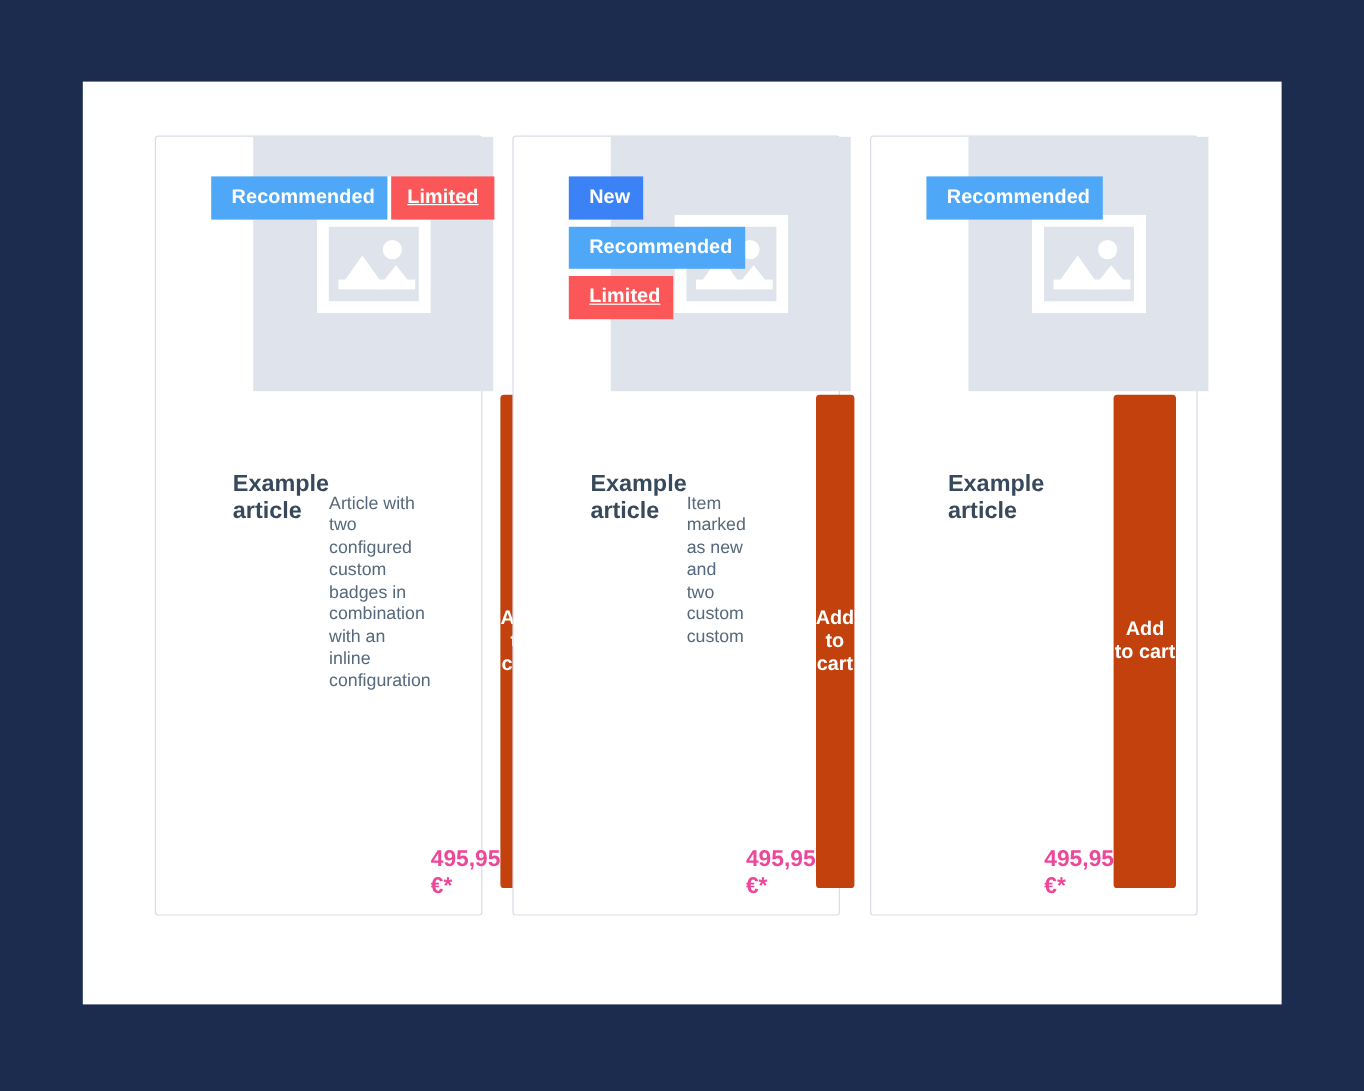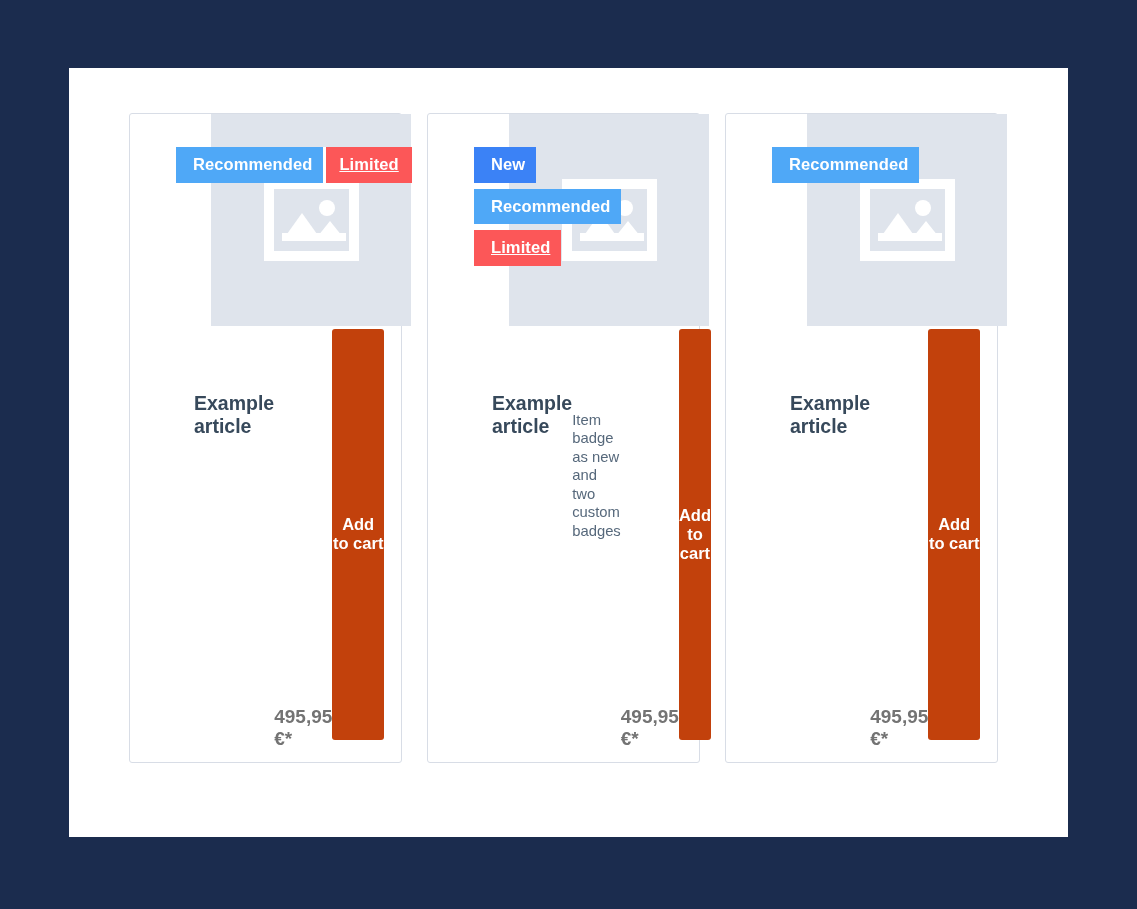--- a/index.html
+++ b/index.html
@@ -115,21 +115,21 @@
   .card-desc {
     margin-top: 82px;
     font-size: 14.8px;
     color: #56687b;
     line-height: 1.25;
   }
   .card-price {
     margin-top: auto;
     font-size: 19px;
     font-weight: bold;
-    color: #737373;
+    color: #ec4899;
     padding-bottom: 12px;
   }
   .add-to-cart {
     display: block;
     width: 100%;
     border: none;
     background: #c2410c;
     color: #ffffff;
     font-family: "Liberation Sans", sans-serif;
     font-size: 16.5px;
@@ -160,20 +160,21 @@
           <div class="badge-stack">
             <div class="badge-row badge-line">
               <span class="badge badge-blue first-in-row">Recommended</span>
               <div class="badge-gap"></div>
               <span class="badge badge-red tight">Limited</span>
             </div>
           </div>
         </div>
         <div class="card-body">
           <a class="card-title" style="text-decoration: none; display: block;">Example article</a>
+          <div class="card-desc">Article with two configured custom badges in combination with an inline configuration</div>
           <div class="card-price">495,95 €*</div>
           <button class="add-to-cart">Add to cart</button>
         </div>
       </div>
       <div class="product-card">
         <div class="card-media">
           <div class="media-box">
             <svg class="placeholder-icon" viewBox="0 0 95 82" xmlns="http://www.w3.org/2000/svg">
               <rect x="0" y="0" width="95" height="82" fill="#ffffff"></rect>
               <rect x="10" y="10" width="75" height="62" fill="#dfe4ec"></rect>
@@ -190,21 +191,21 @@
             <div class="badge-row badge-line">
               <span class="badge badge-blue first-in-row">Recommended</span>
             </div>
             <div class="badge-row badge-line">
               <span class="badge badge-red first-in-row">Limited</span>
             </div>
           </div>
         </div>
         <div class="card-body">
           <a class="card-title" style="text-decoration: none; display: block;">Example article</a>
-          <div class="card-desc">Item badge as new and two custom badges</div>
+          <div class="card-desc">Item marked as new and two custom custom</div>
           <div class="card-price">495,95 €*</div>
           <button class="add-to-cart">Add to cart</button>
         </div>
       </div>
       <div class="product-card">
         <div class="card-media">
           <div class="media-box">
             <svg class="placeholder-icon" viewBox="0 0 95 82" xmlns="http://www.w3.org/2000/svg">
               <rect x="0" y="0" width="95" height="82" fill="#ffffff"></rect>
               <rect x="10" y="10" width="75" height="62" fill="#dfe4ec"></rect>

